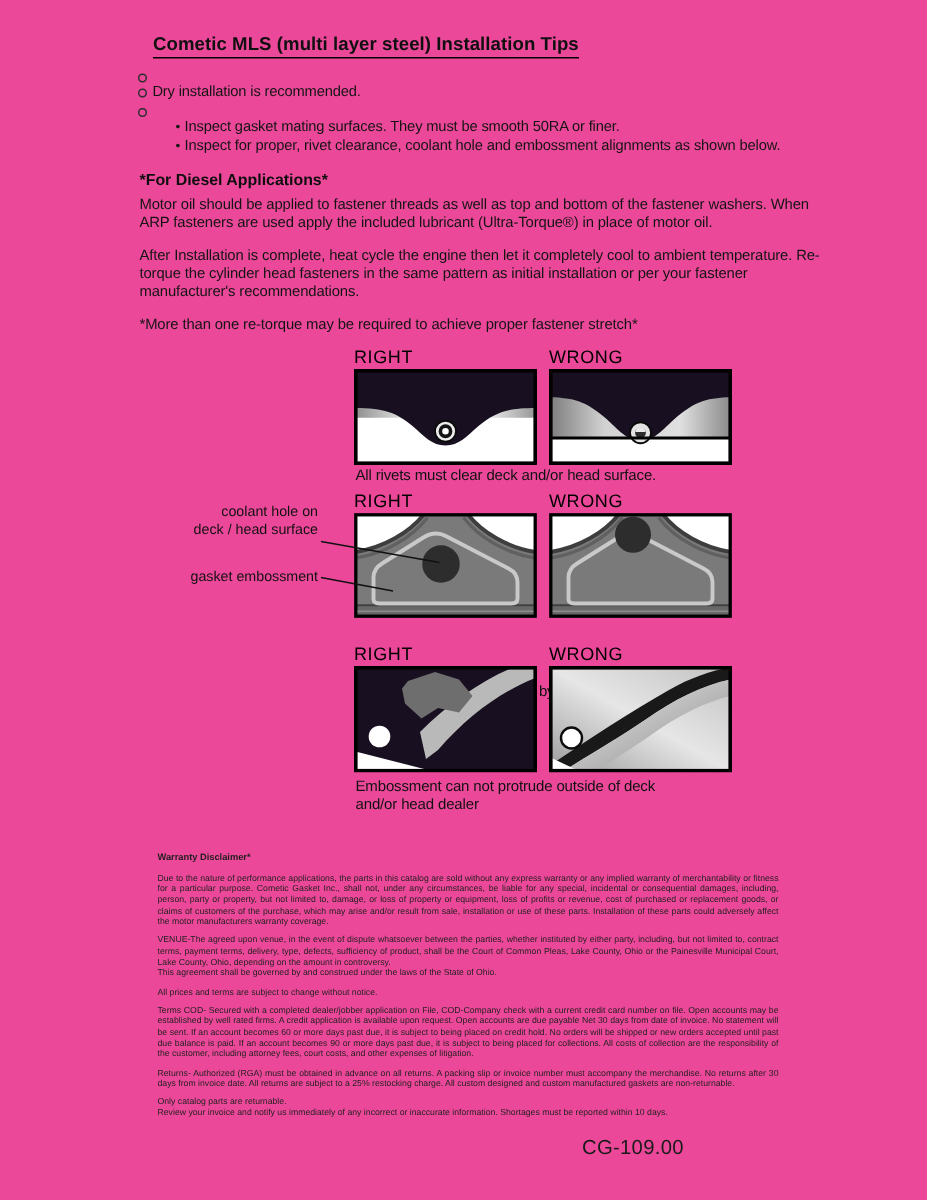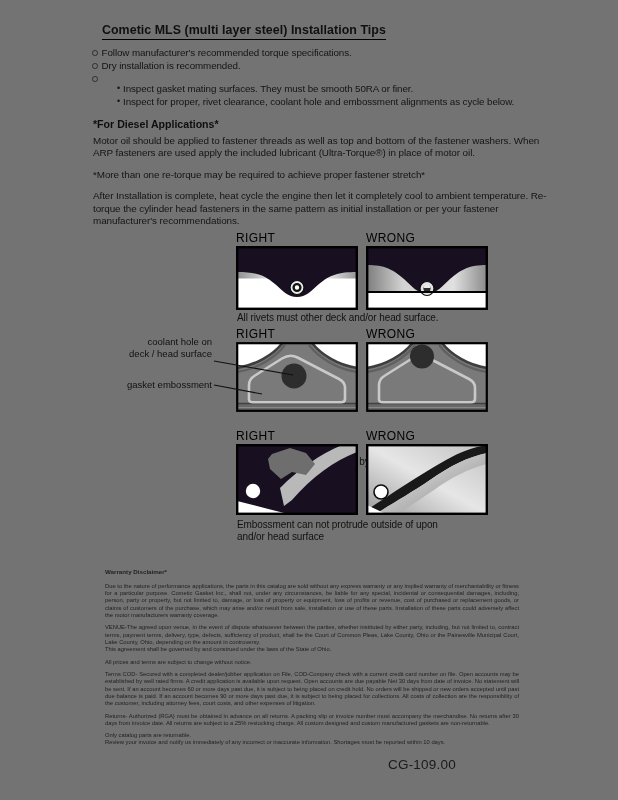--- a/index.html
+++ b/index.html
@@ -1,17 +1,17 @@
 <!DOCTYPE html>
 <html style="--diagram-dark: #181020; --gasket-gray: #7a7a7a; --embossment-line: #c9c9c9;"><head>
 <meta charset="utf-8">
 <style>
   html,body { margin:0; padding:0; background:#fff; }
   .page {
-    position:relative; width:618px; height:800px; background:#737373;
+    position:relative; width:618px; height:800px; background:#ec4899;
     font-family:"Liberation Sans", sans-serif; color:#1a1a1a; overflow:hidden;
   }
   
   .content-top { position:absolute; left:92px; top:20px; width:462px; }
   .doc-title {
     display:inline-block; margin-left:10px; font-size:12.4px; font-weight:bold;
     color:#101010; border-bottom:1.7px solid #000; padding-bottom:2px; letter-spacing:0.05px;
   }
   .bullets { margin-top:6px; font-size:9.8px; line-height:13px; letter-spacing:-0.1px; color:#141414; }
   .bullet { display:flex; align-items:flex-start; }
@@ -42,43 +42,42 @@
 </head>
 <body>
 
 <div class="page">
 
   <div class="content-top">
     <div class="doc-title">Cometic MLS (multi layer steel) Installation Tips</div>
     <div class="bullets">
       <div class="bullet">
         <span class="ring"></span>
-        <span>Follow manufacturer's recommended torque specifications.</span>
       </div>
       <div class="bullet">
         <span class="ring"></span>
         <span>Dry installation is recommended.</span>
       </div>
       <div class="bullet">
         <span class="ring"></span>
       </div>
       <div class="bullet sub">
         <span class="dot">•</span>
         <span>Inspect gasket mating surfaces.  They must be smooth 50RA or finer.</span>
       </div>
       <div class="bullet sub">
         <span class="dot">•</span>
-        <span>Inspect for proper, rivet clearance, coolant hole and embossment alignments as cycle below.</span>
+        <span>Inspect for proper, rivet clearance, coolant hole and embossment alignments as shown below.</span>
       </div>
     </div>
     <div class="diesel">
       <div class="diesel-h">*For Diesel Applications*</div>
       <p class="body-p">Motor oil should be applied to fastener threads as well as top and bottom of the fastener washers. When ARP fasteners are used apply the included lubricant (Ultra-Torque®) in place of motor oil.</p>
+      <p class="body-p">After Installation is complete, heat cycle the engine then let it completely cool to ambient temperature. Re-torque the cylinder head fasteners in the same pattern as initial installation or per your fastener manufacturer's recommendations.</p>
       <p class="body-p">*More than one re-torque may be required to achieve proper fastener stretch*</p>
-      <p class="body-p">After Installation is complete, heat cycle the engine then let it completely cool to ambient temperature. Re-torque the cylinder head fasteners in the same pattern as initial installation or per your fastener manufacturer's recommendations.</p>
     </div>
   </div>
 
   <div class="dg-header col-a hr1">RIGHT</div>
   <div class="dg-header col-b hr1">WRONG</div>
   <div class="dg-header col-a hr2">RIGHT</div>
   <div class="dg-header col-b hr2">WRONG</div>
   <div class="dg-header col-a hr3">RIGHT</div>
   <div class="dg-header col-b hr3">WRONG</div>
 
@@ -113,21 +112,21 @@
       <rect x="1" y="1" width="120" height="62" fill="#fff"></rect>
       <rect x="1" y="19" width="120" height="27" fill="url(#dg2)"></rect>
       <path d="M1,1 H121 V19 C103,19 96,23 84,33 C76,40 71,47.5 61,47.5 C51,47.5 46,40 38,33 C26,23 19,19 1,19 Z" fill="var(--diagram-dark)"></path>
       <circle cx="61" cy="42.5" r="7" fill="#e3e3e3" stroke="#0a0a0a" stroke-width="1.2"></circle>
       <circle cx="61" cy="42.5" r="3.6" fill="#2c2c2c"></circle>
       <path d="M57.6,42 a3.4,3.4 0 0 1 6.8,0 Z" fill="#e9e9e9"></path>
       <line x1="1" y1="46" x2="121" y2="46" stroke="#000" stroke-width="2"></line>
       <rect x="1.2" y="1.2" width="119.6" height="61.6" fill="none" stroke="#000" stroke-width="2.4"></rect>
     </svg>
   </div>
-  <div class="dg-caption cap1">All rivets must other deck and/or head surface.</div>
+  <div class="dg-caption cap1">All rivets must clear deck and/or head surface.</div>
 
   <div class="dg-label lab1">coolant hole on
 deck / head surface</div>
   <div class="dg-label lab2">gasket embossment</div>
 
   <div class="dg-box col-a br2">
     <svg viewBox="0 0 122 70">
       <rect x="1" y="1" width="120" height="68" fill="#fff"></rect>
       <path d="M1,69 V26 C20,23 37,13 46.5,1 H76 C85.5,13 102,23 121,26 V69 Z" fill="var(--gasket-gray)"></path>
       <path d="M1,26 C20,23 37,13 46.5,1" fill="none" stroke="#3e3e3e" stroke-width="2.6"></path>
@@ -184,21 +183,21 @@
         </linearGradient>
       </defs>
       <rect x="1" y="1" width="120" height="69" fill="url(#wg3)"></rect>
       <path d="M1,66 C25,50 55,30 80,16 C94,8 108,3 121,1 V9 C102,13 84,22 64,36 C45,49 25,60 10,70 H1 Z" fill="#191919"></path>
       <path d="M10,70 C25,60 45,49 64,36 C84,22 102,13 121,9 V20 C104,24 86,33 68,46 C55,55 42,63 33,70 Z" fill="url(#wg4)"></path>
       <path d="M1,61 L1,70 L20,70 Z" fill="#fff"></path>
       <circle cx="15" cy="48" r="7" fill="#fff" stroke="#0c0c0c" stroke-width="1.6"></circle>
       <rect x="1.2" y="1.2" width="119.6" height="68.6" fill="none" stroke="#000" stroke-width="2.4"></rect>
     </svg>
   </div>
-  <div class="dg-caption cap3">Embossment can not protrude outside of upon and/or head surface</div>
+  <div class="dg-caption cap3">Embossment can not protrude outside of deck and/or head dealer</div>
 
   <svg class="leader" viewBox="0 0 618 800">
     <line x1="214" y1="361" x2="293" y2="375" stroke="#111" stroke-width="1.1"></line>
     <line x1="214" y1="385" x2="262" y2="394" stroke="#111" stroke-width="1.1"></line>
   </svg>
 
   <div class="disclaimer">
     <h4>Warranty Disclaimer*</h4>
     <p>Due to the nature of performance applications, the parts in this catalog are sold without any express warranty or any implied warranty of merchantability or fitness for a particular purpose.  Cometic Gasket Inc., shall not, under any circumstances, be liable for any special, incidental or consequential damages, including, person, party or property, but not limited to, damage, or loss of property or equipment, loss of profits or revenue, cost of purchased or replacement goods, or claims of customers of the purchase, which may arise and/or result from sale, installation or use of these parts.  Installation of these parts could adversely affect the motor manufacturers warranty coverage.</p>
     <p>VENUE-The agreed upon venue, in the event of dispute whatsoever between the parties, whether instituted by either party, including, but not limited to, contract terms, payment terms, delivery, type, defects, sufficiency of product, shall be the Court of Common Pleas, Lake County, Ohio or the Painesville Municipal Court, Lake County, Ohio, depending on the amount in controversy.

